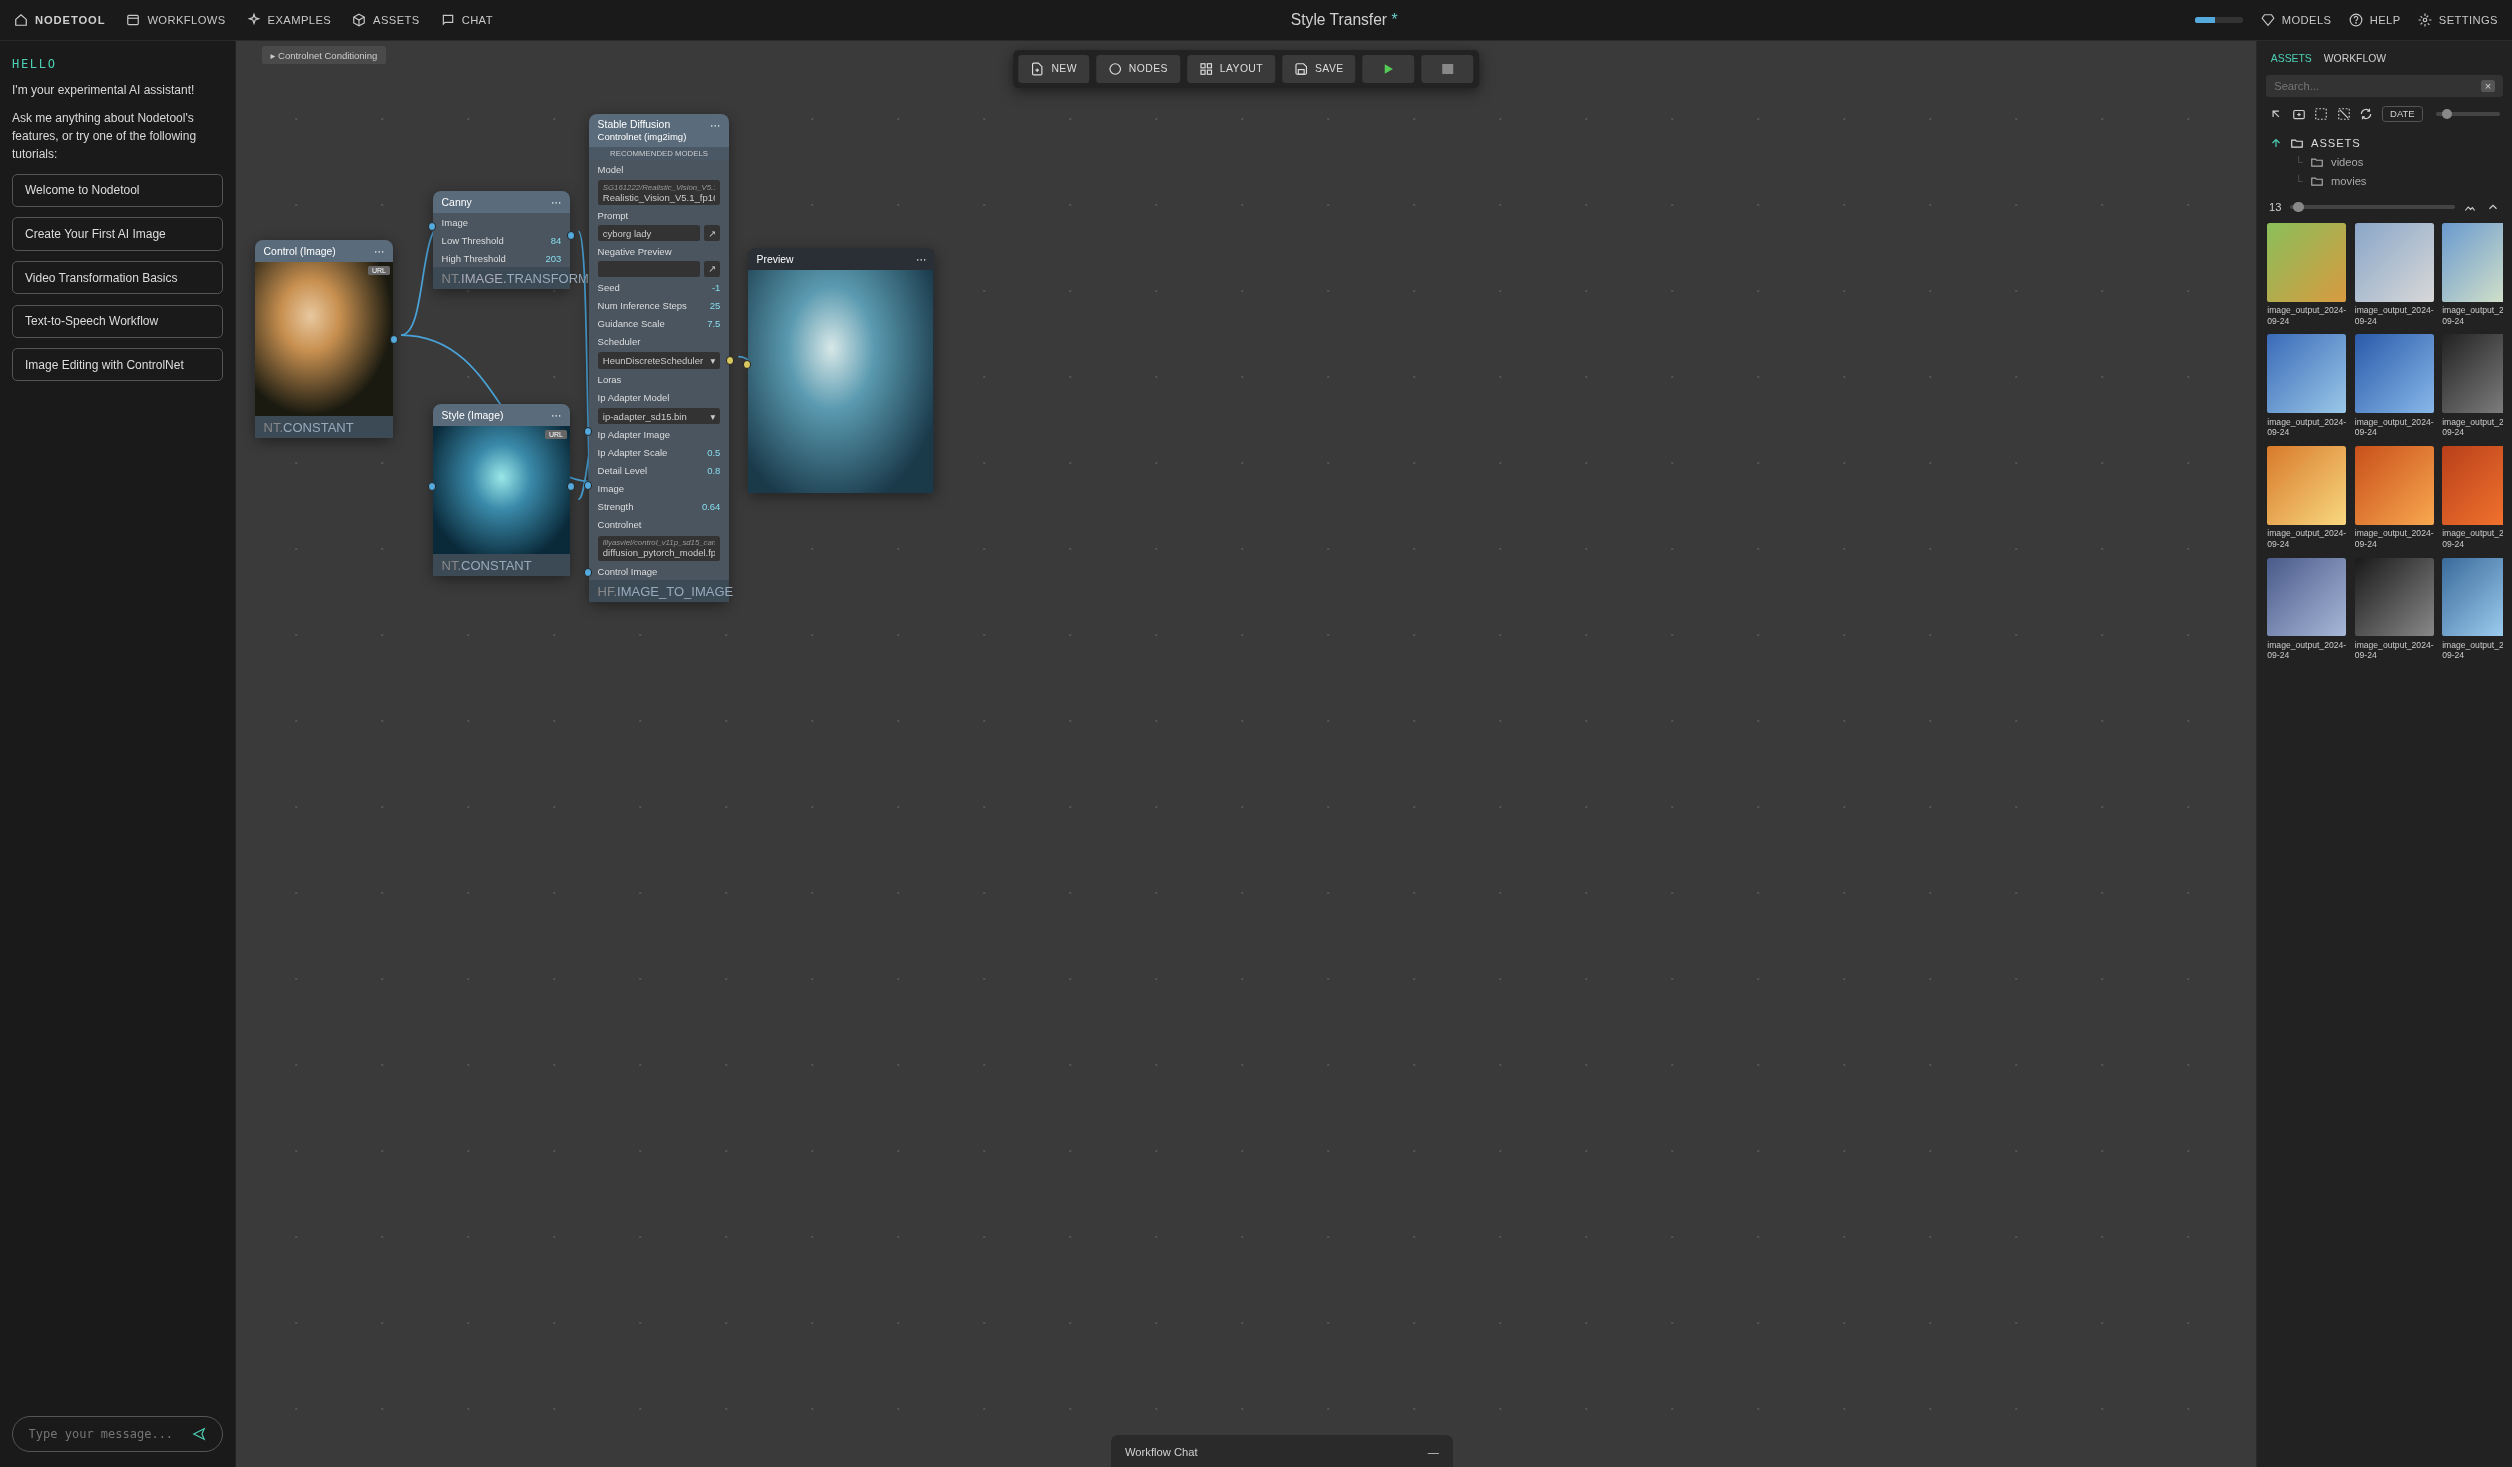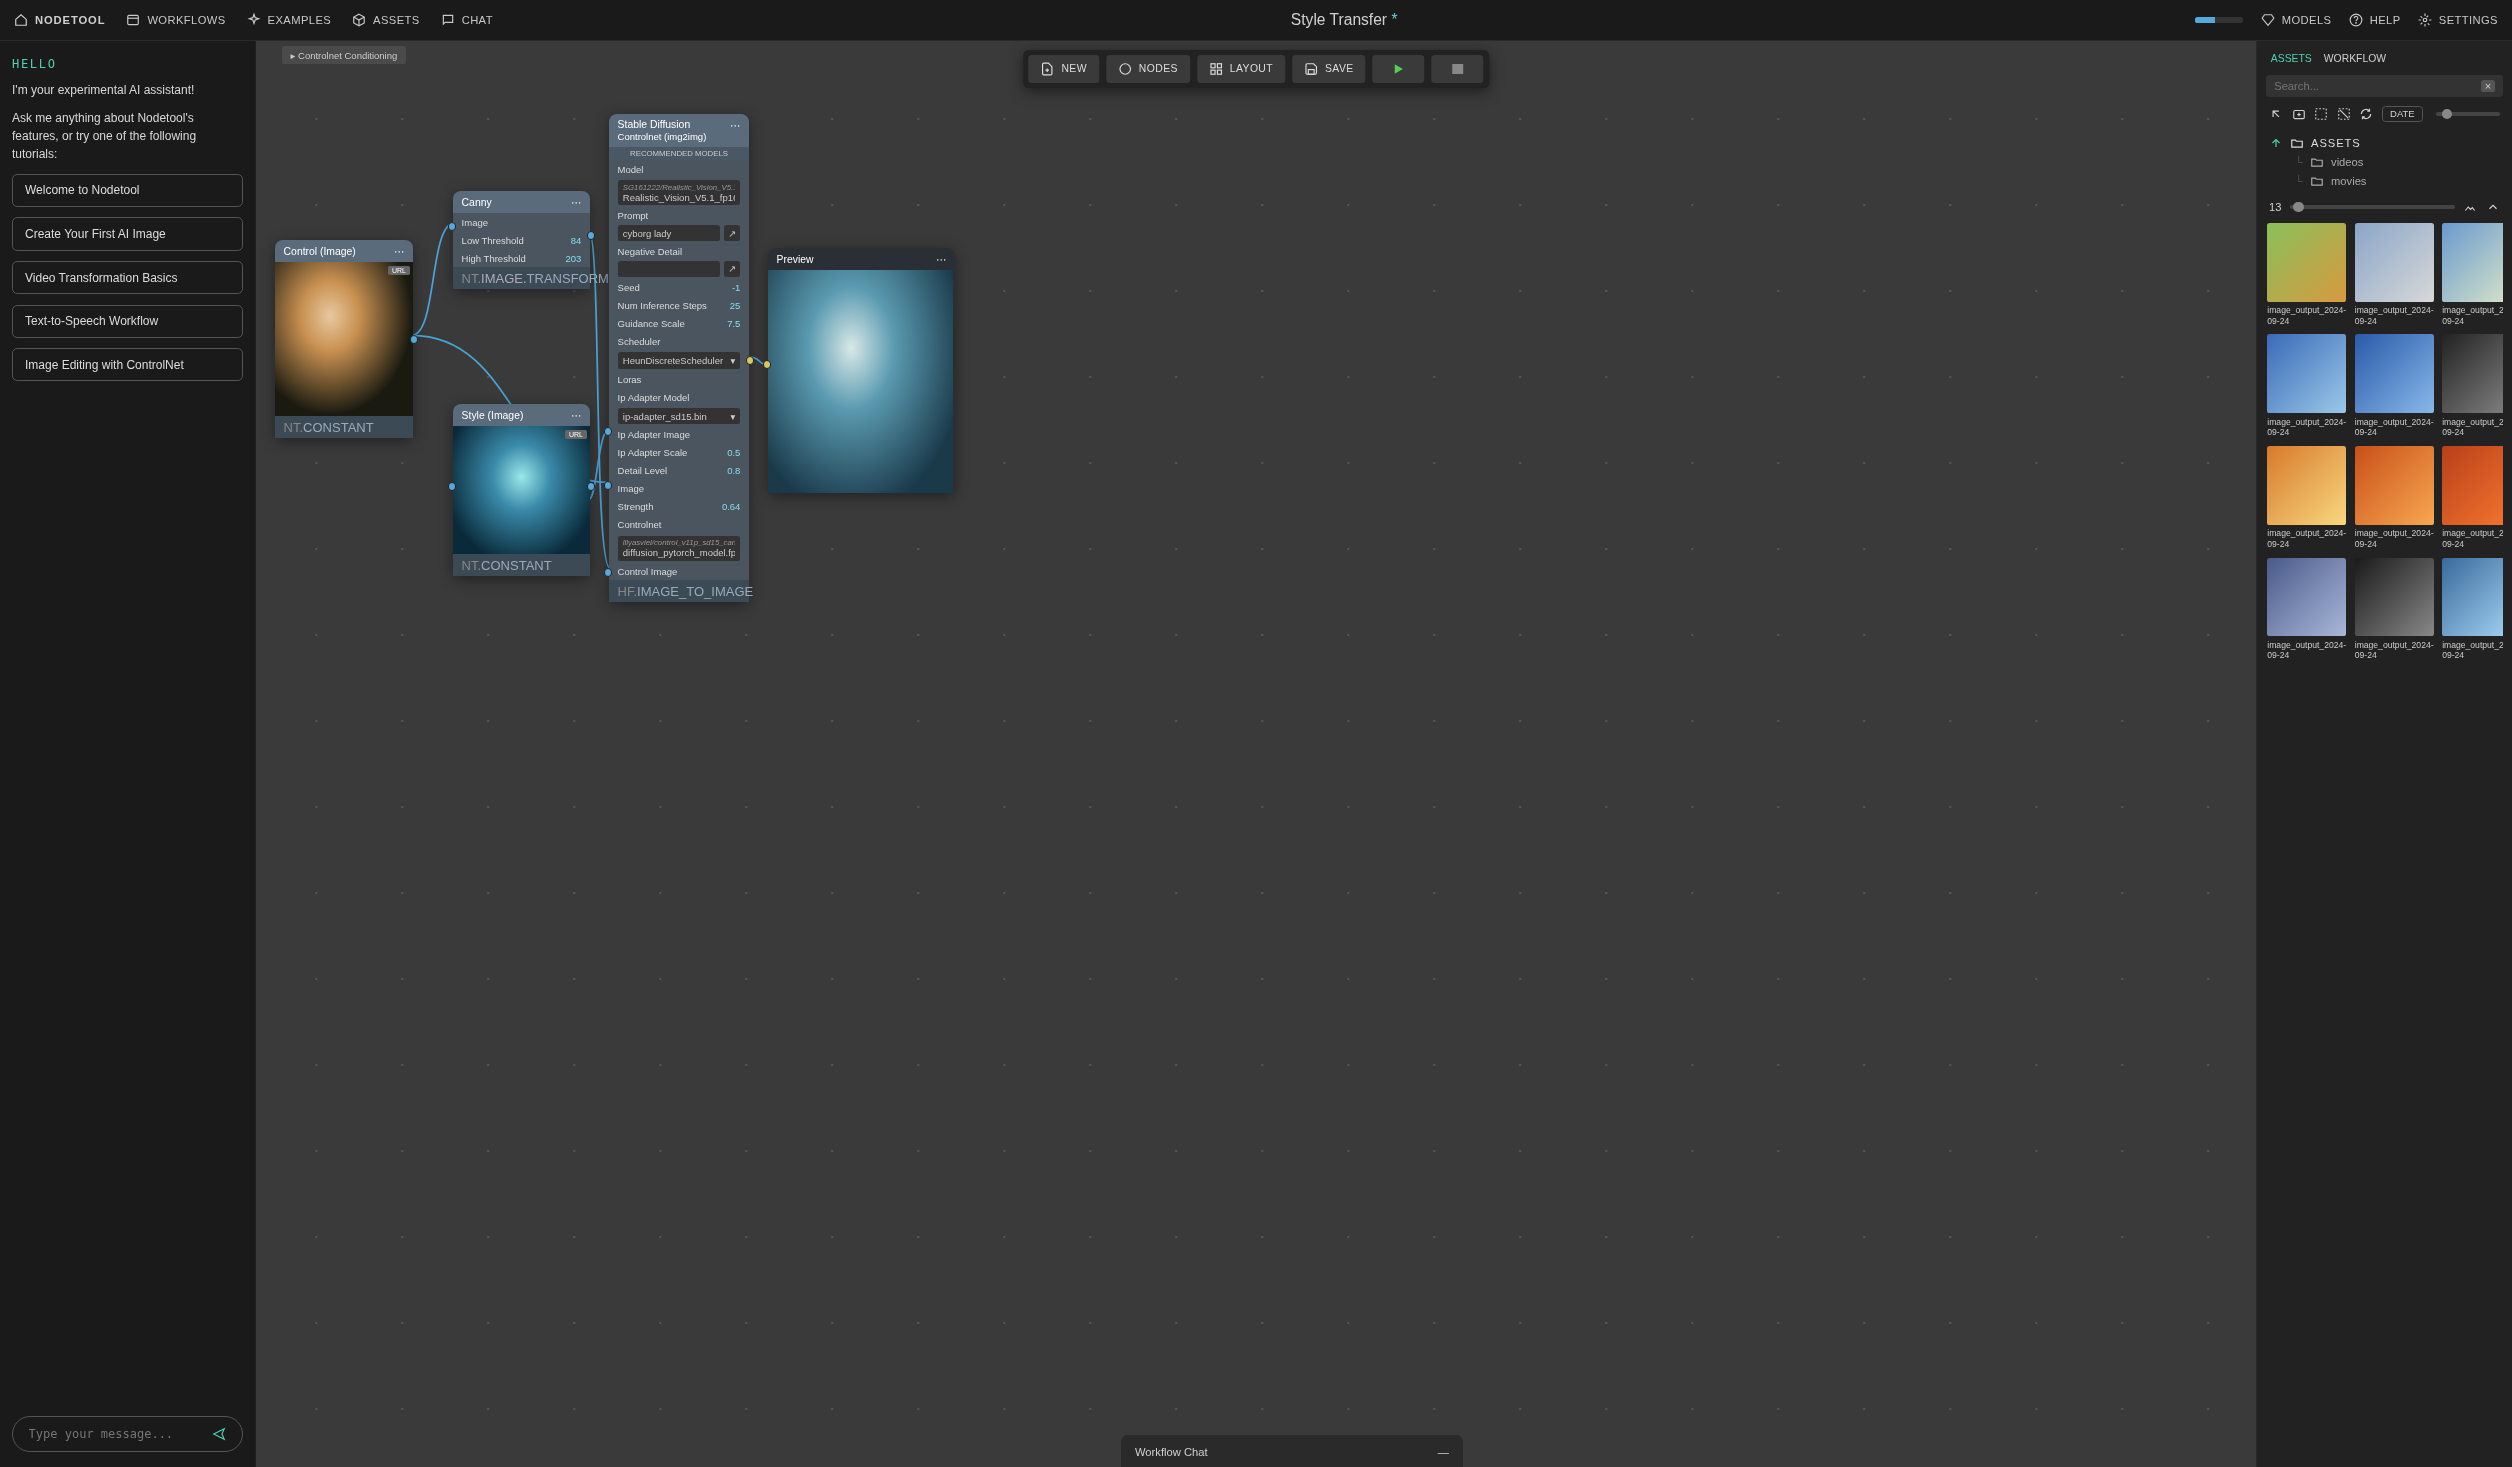--- a/index.html
+++ b/index.html
@@ -32,21 +32,21 @@
 .dirty-mark { color: #6cc; }
 .header-right { display: flex; align-items: center; gap: 17.3px; }
 .vol-bar { width: 48px; height: 5.2px; background: #333; border-radius: 2.6px; overflow: hidden; }
 .vol-fill { height: 100%; background: #5ad; width: 40%; }
 
 
 .body { flex: 1; display: flex; overflow: hidden; }
 
 
 .assistant {
-  width: 256px;
+  width: 236px;
   background: #1a1a1a;
   padding: 15.6px 12px;
   display: flex;
   flex-direction: column;
   gap: 10.4px;
   border-right: 0.9px solid #222;
   justify-content: flex-end;
 }
 .hello { color: #4dd0b5; font-family: monospace; font-size: 12px; letter-spacing: 1.7px; }
 .assistant p { font-size: 12px; line-height: 1.5; color: #d8d8d8; }
@@ -365,21 +365,21 @@
           <div class="node-row">
               <span>Prompt</span>
             </div>
           <div style="display:flex;gap:3.5px;padding:0 8.6px 1.7px">
             <div class="node-input" style="flex:1;margin:0">
                 <span>cyborg lady</span>
               </div>
             <div class="node-input" style="margin:0;padding:2.6px 4.3px">↗</div>
           </div>
           <div class="node-row">
-              <span>Negative Detail</span>
+              <span>Negative Preview</span>
             </div>
           <div style="display:flex;gap:3.5px;padding:0 8.6px 1.7px">
             <div class="node-input" style="flex:1;margin:0;min-height:15.6px">
                 <span></span>
               </div>
             <div class="node-input" style="margin:0;padding:2.6px 4.3px">↗</div>
           </div>
           <div class="node-row">
               <span>Seed</span>
               <span class="val">-1</span>

